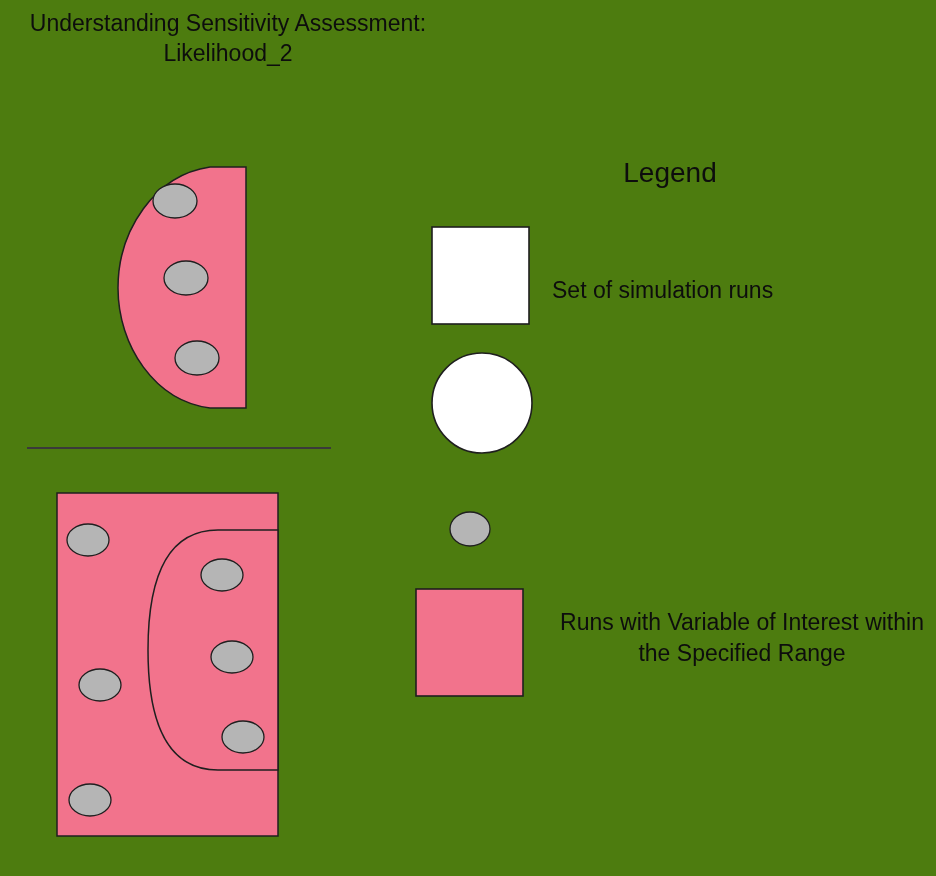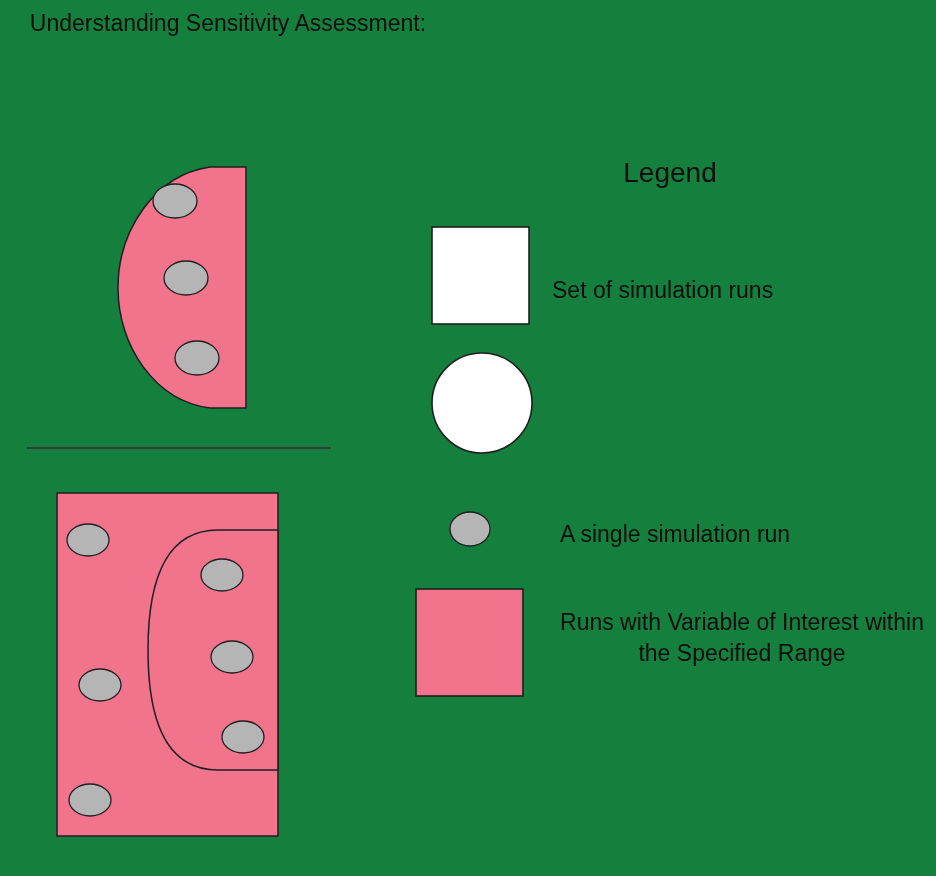--- a/index.html
+++ b/index.html
@@ -6,21 +6,21 @@
     margin: 0;
     padding: 0;
     background: #ffffff;
     font-family: "Liberation Sans", sans-serif;
     color: #111111;
   }
   .canvas {
     position: relative;
     width: 936px;
     height: 876px;
-    background: #15803d;
+    background: #4d7c0f;
     overflow: hidden;
   }
   .title {
     position: absolute;
     left: 8px;
     top: 8px;
     width: 440px;
     text-align: center;
     font-size: 23px;
     line-height: 1.32;
@@ -70,20 +70,21 @@
   .label-2 { left: 160px; top: 364px; }
   .label-3 { left: 146px; top: 452px; width: 392px; text-align: center; }
 </style>
 </head>
 <body>
 
 <div class="canvas">
 
   <div class="title">
     <span>Understanding Sensitivity Assessment:</span>
+    <span>Likelihood_2</span>
   </div>
 
   <svg class="top-diagram" width="200" height="280" viewBox="0 0 200 280">
     <path d="M166 17 L130 17 C75 25 38 80 38 138 C38 196 75 251 130 258 L166 258 Z" stroke="#1f1f1f" stroke-width="1.5" fill="#F2738C"></path>
     <ellipse cx="95" cy="51" rx="22" ry="17" stroke="#1f1f1f" stroke-width="1.3" fill="#B5B5B5"></ellipse>
     <ellipse cx="106" cy="128" rx="22" ry="17" stroke="#1f1f1f" stroke-width="1.3" fill="#B5B5B5"></ellipse>
     <ellipse cx="117" cy="208" rx="22" ry="17" stroke="#1f1f1f" stroke-width="1.3" fill="#B5B5B5"></ellipse>
   </svg>
 
   <div class="divider"></div>
@@ -107,21 +108,20 @@
     </svg>
     <div class="legend-label label-0">Set of simulation runs</div>
 
     <svg class="legend-swatch swatch-circle-outline" width="104" height="104" viewBox="0 0 104 104">
       <circle cx="52" cy="52" r="50" stroke="#1f1f1f" stroke-width="1.6" fill="#FFFFFF"></circle>
     </svg>
 
     <svg class="legend-swatch swatch-gray-dot" width="44" height="40" viewBox="0 0 44 40">
       <ellipse cx="22" cy="20" rx="20" ry="17" stroke="#1f1f1f" stroke-width="1.3" fill="#B5B5B5"></ellipse>
     </svg>
-    <div class="legend-label label-2">A single simulation run</div>
 
     <svg class="legend-swatch swatch-pink-square" width="112" height="112" viewBox="0 0 112 112">
       <rect x="2" y="2" width="107" height="107" stroke="#1f1f1f" stroke-width="1.6" fill="#F2738C"></rect>
     </svg>
     <div class="legend-label label-3">Runs with Variable of Interest within the Specified Range</div>
   </div>
 
 </div>
 
 </body></html>

